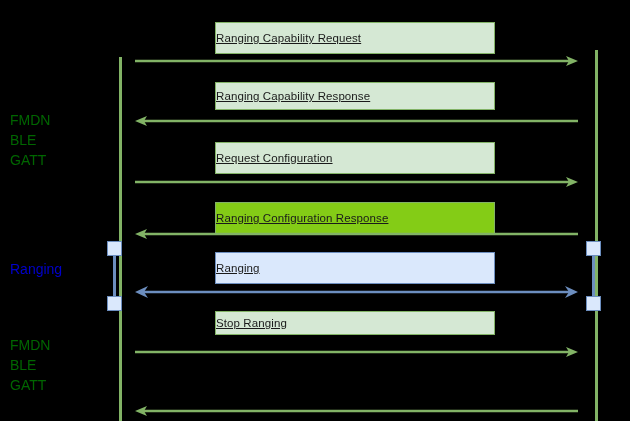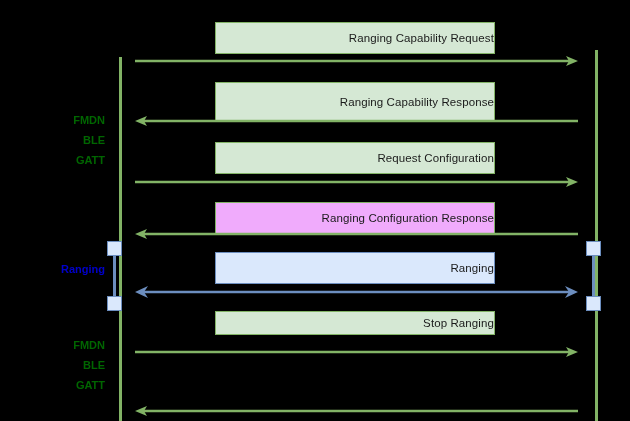--- a/index.html
+++ b/index.html
@@ -37,39 +37,40 @@
   }
 
   
   .msgbox {
     position: absolute;
     box-sizing: border-box;
     border-width: 1px;
     border-style: solid;
     display: flex;
     align-items: center;
-    justify-content: flex-end;
+    justify-content: flex-start;
     font-size: 11.5px;
     color: #1a1a1a;
     letter-spacing: 0.1px;
     white-space: nowrap;
+    text-decoration: underline;
   }
 
   
   .arrow-svg {
     position: absolute;
     overflow: visible;
   }
 
   
   .phase-label {
     position: absolute;
-    text-align: right;
-    font-size: 11px;
-    font-weight: bold;
+    text-align: left;
+    font-size: 14px;
+    font-weight: normal;
     line-height: 20px;
     white-space: pre-line;
   }
 </style>
 </head>
 <body>
 
 <div id="canvas">
 
   <div class="lifeline" style="left:119px; top:57px; height:364px; background:#82b366;"></div>
@@ -92,37 +93,37 @@
 GATT</div>
 
   <div class="msgbox" style="left:215px; top:22px; width:280px; height:32px; background:#d5e8d4; border-color:#82b366;">
     <span>Ranging Capability Request</span>
   </div>
   <svg class="arrow-svg" style="left:0; top:0;" width="630" height="421" viewBox="0 0 630 421">
     <line x1="135" y1="61" x2="572" y2="61" stroke="#82b366" stroke-width="2.5"></line>
     <polygon points="578,61 566,56 569,61 566,66" fill="#82b366"></polygon>
   </svg>
 
-  <div class="msgbox" style="left:215px; top:82px; width:280px; height:40px; background:#d5e8d4; border-color:#82b366;padding-left:20px;">
+  <div class="msgbox" style="left:215px; top:82px; width:280px; height:28px; background:#d5e8d4; border-color:#82b366;">
     <span>Ranging Capability Response</span>
   </div>
   <svg class="arrow-svg" style="left:0; top:0;" width="630" height="421" viewBox="0 0 630 421">
     <line x1="141" y1="121" x2="578" y2="121" stroke="#82b366" stroke-width="2.5"></line>
     <polygon points="135,121 147,116 144,121 147,126" fill="#82b366"></polygon>
   </svg>
 
   <div class="msgbox" style="left:215px; top:142px; width:280px; height:32px; background:#d5e8d4; border-color:#82b366;">
     <span>Request Configuration</span>
   </div>
   <svg class="arrow-svg" style="left:0; top:0;" width="630" height="421" viewBox="0 0 630 421">
     <line x1="135" y1="182" x2="572" y2="182" stroke="#82b366" stroke-width="2.5"></line>
     <polygon points="578,182 566,177 569,182 566,187" fill="#82b366"></polygon>
   </svg>
 
-  <div class="msgbox" style="left:215px; top:202px; width:280px; height:32px; background:#f0abfc; border-color:#82b366;">
+  <div class="msgbox" style="left:215px; top:202px; width:280px; height:32px; background:#84cc16; border-color:#82b366;">
     <span>Ranging Configuration Response</span>
   </div>
   <svg class="arrow-svg" style="left:0; top:0;" width="630" height="421" viewBox="0 0 630 421">
     <line x1="141" y1="234" x2="578" y2="234" stroke="#82b366" stroke-width="2.5"></line>
     <polygon points="135,234 147,229 144,234 147,239" fill="#82b366"></polygon>
   </svg>
 
   <div class="msgbox" style="left:215px; top:252px; width:280px; height:32px; background:#dae8fc; border-color:#6c8ebf;">
     <span>Ranging</span>
   </div>

